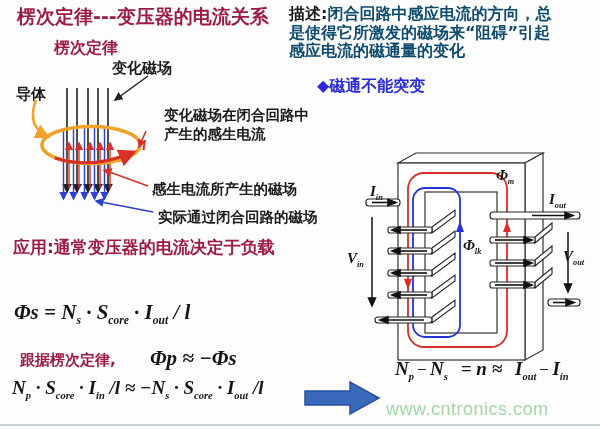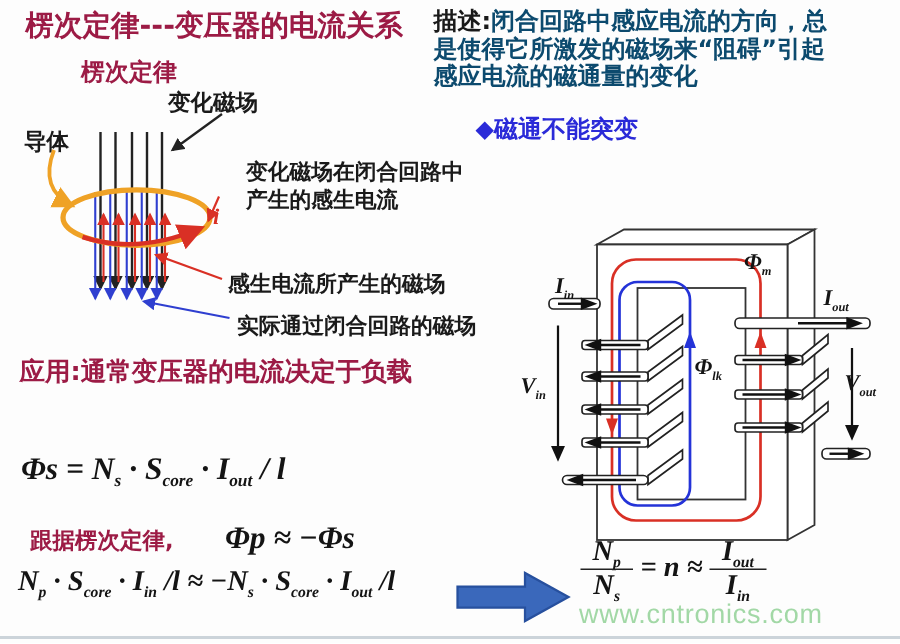--- a/index.html
+++ b/index.html
@@ -4,21 +4,21 @@
 <style>
   html,body{margin:0;padding:0;background:#fff;}
   #slide{position:relative;width:600px;height:429px;background:#fdfdfd;overflow:hidden;}
   .abs{position:absolute;}
   .cjk{font-family:"DejaVu Sans",sans-serif;font-weight:bold;color:#1a1a1a;}
   .math{font-family:"Liberation Serif",serif;font-style:italic;font-weight:bold;color:#141414;}
   .math sub{font-size:0.55em;line-height:0;}
   .crimson{color:#9c1b45;}
   .orange-text{color:#0c4a6e;white-space:pre-line;}
   .blue-text{color:#2a2ad8;}
-  .frac{display:inline-flex;flex-direction:column;align-items:center;line-height:1.05;}
+  .frac{display:inline-flex;flex-direction:row;align-items:center;line-height:1.05;}
   .frac .bar{width:100%;border-top:1.7px solid #222;margin:1px 0;height:0;}
   .frac span{padding:0 4px;}
   #conclusion{display:flex;align-items:center;gap:9px;font-size:19px;}
   #watermark{font-family:"Liberation Sans",sans-serif;color:rgba(152,212,156,0.9);
              font-size:18px;letter-spacing:0.5px;z-index:9;}
   svg{display:block;}
 </style>
 </head>
 <body>
 

